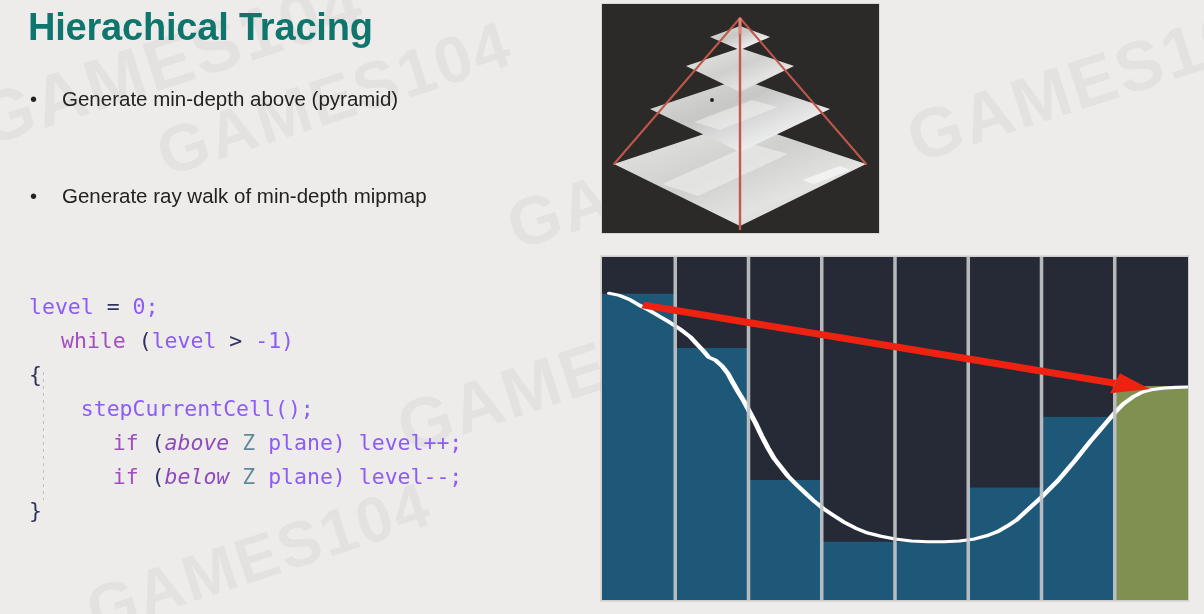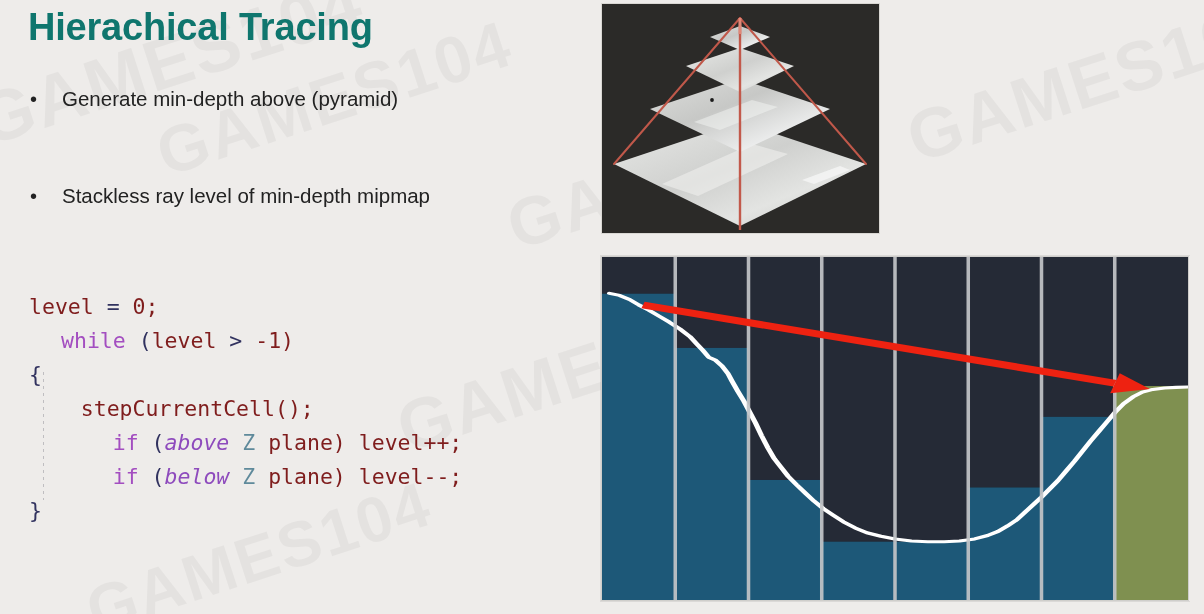--- a/index.html
+++ b/index.html
@@ -60,21 +60,21 @@
     position:absolute;
     left:29px; top:290px;
     font-family:"DejaVu Sans Mono", monospace;
     font-size:21.5px;
     line-height:34px;
     white-space:pre;
     color:#2b2c52;
   }
   #code .ln { position:relative; height:34px; }
   .kw    { color:#a34ec0;margin-left:32px; }
-  .id    { color:#7f1d1d; }
+  .id    { color:#8b5cf6; }
   .it    { color:#8e4bbd; font-style:italic;margin-top:15px; }
   .zvar  { color:#5f8a9b; }
   .punct { color:#31325f; }
   
   #indent-guide {
     position:absolute;
     left:43px; top:372px;
     width:1px; height:128px;
     background:repeating-linear-gradient(to bottom,
       rgba(120,120,130,.40) 0 3px, rgba(0,0,0,0) 3px 7px);
@@ -124,21 +124,21 @@
   <div class="wm" style="left:80px; top:520px; font-size:64px; transform:rotate(-18deg);">GAMES104</div>
 
   <h1 id="title">Hierachical Tracing</h1>
 
   <div class="bullet-row" id="bullet0">
     <span class="dot">•</span>
     <span>Generate min-depth above (pyramid)</span>
   </div>
   <div class="bullet-row" id="bullet1">
     <span class="dot">•</span>
-    <span>Stackless ray level of min-depth mipmap</span>
+    <span>Generate ray walk of min-depth mipmap</span>
   </div>
 
   <div id="indent-guide"></div>
   <pre id="code"><div class="ln"><span class="id">level</span><span class="punct"> = </span><span class="id">0;</span></div><div class="ln"><span class="kw">while</span><span class="punct"> (</span><span class="id">level</span><span class="punct"> &gt; </span><span class="id">-1)</span></div><div class="ln"><span class="punct">{</span></div><div class="ln"><span class="id">    stepCurrentCell();</span></div><div class="ln"><span class="punct">    </span><span class="kw">if</span><span class="punct"> (</span><span class="it">above</span><span class="punct"> </span><span class="zvar">Z</span><span class="id"> plane) level++;</span></div><div class="ln"><span class="punct">    </span><span class="kw">if</span><span class="punct"> (</span><span class="it">below</span><span class="punct"> </span><span class="zvar">Z</span><span class="id"> plane) level--;</span></div><div class="ln"><span class="punct">}</span></div></pre>
 
   <div id="pyramid-panel">
     <svg width="277" height="229" viewBox="0 0 277 229">
       <defs>
         <linearGradient id="slabA" x1="0" y1="0" x2="1" y2="1">
           <stop offset="0%" stop-color="#e8e9e7"></stop>

